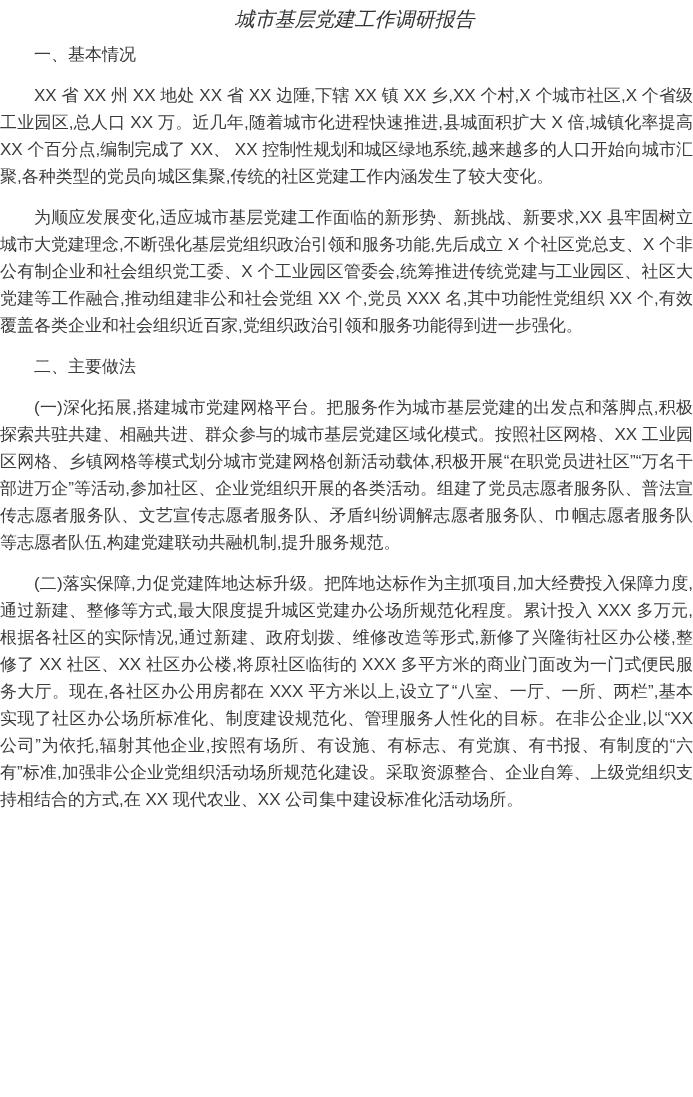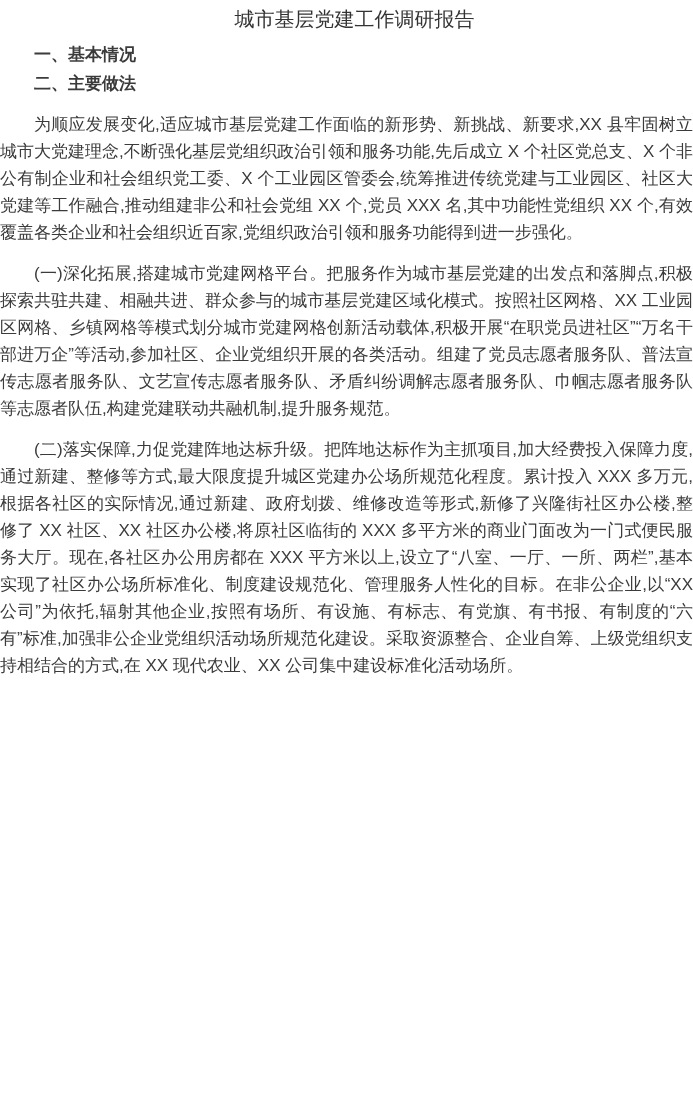--- a/index.html
+++ b/index.html
@@ -24,42 +24,43 @@
     text-align: justify;
   }
   .doc-title {
     font-size: 20px;
     font-weight: normal;
     line-height: 30px;
     margin: 0 0 7px 16px;
     text-align: center;
     text-indent: 0;
     color: #333333;
+    font-style: italic;
   }
   .para {
     margin: 14px 0;
     text-indent: 2em;
   }
   .para.heading {
     
     margin: 2px 0;
-    font-weight: bold;
   }
 </style>
 </head>
 <body>
 
 <div class="doc">
   <h1 class="doc-title">城市基层党建工作调研报告</h1>
 
 
   <p class="para heading">一、基本情况</p>
 
+  <p class="para">XX 省 XX 州 XX 地处 XX 省 XX 边陲,下辖 XX 镇 XX 乡,XX 个村,X 个城市社区,X 个省级工业园区,总人口 XX 万。近几年,随着城市化进程快速推进,县城面积扩大 X 倍,城镇化率提高 XX 个百分点,编制完成了 XX、 XX 控制性规划和城区绿地系统,越来越多的人口开始向城市汇聚,各种类型的党员向城区集聚,传统的社区党建工作内涵发生了较大变化。</p>
+
+  <p class="para">为顺应发展变化,适应城市基层党建工作面临的新形势、新挑战、新要求,XX 县牢固树立城市大党建理念,不断强化基层党组织政治引领和服务功能,先后成立 X 个社区党总支、X 个非公有制企业和社会组织党工委、X 个工业园区管委会,统筹推进传统党建与工业园区、社区大党建等工作融合,推动组建非公和社会党组 XX 个,党员 XXX 名,其中功能性党组织 XX 个,有效覆盖各类企业和社会组织近百家,党组织政治引领和服务功能得到进一步强化。</p>
 
   <p class="para heading">二、主要做法</p>
-
-  <p class="para">为顺应发展变化,适应城市基层党建工作面临的新形势、新挑战、新要求,XX 县牢固树立城市大党建理念,不断强化基层党组织政治引领和服务功能,先后成立 X 个社区党总支、X 个非公有制企业和社会组织党工委、X 个工业园区管委会,统筹推进传统党建与工业园区、社区大党建等工作融合,推动组建非公和社会党组 XX 个,党员 XXX 名,其中功能性党组织 XX 个,有效覆盖各类企业和社会组织近百家,党组织政治引领和服务功能得到进一步强化。</p>
 
   <p class="para">(一)深化拓展,搭建城市党建网格平台。把服务作为城市基层党建的出发点和落脚点,积极探索共驻共建、相融共进、群众参与的城市基层党建区域化模式。按照社区网格、XX 工业园区网格、乡镇网格等模式划分城市党建网格创新活动载体,积极开展“在职党员进社区”“万名干部进万企”等活动,参加社区、企业党组织开展的各类活动。组建了党员志愿者服务队、普法宣传志愿者服务队、文艺宣传志愿者服务队、矛盾纠纷调解志愿者服务队、巾帼志愿者服务队等志愿者队伍,构建党建联动共融机制,提升服务规范。</p>
 
   <p class="para">(二)落实保障,力促党建阵地达标升级。把阵地达标作为主抓项目,加大经费投入保障力度,通过新建、整修等方式,最大限度提升城区党建办公场所规范化程度。累计投入 XXX 多万元,根据各社区的实际情况,通过新建、政府划拨、维修改造等形式,新修了兴隆街社区办公楼,整修了 XX 社区、XX 社区办公楼,将原社区临街的 XXX 多平方米的商业门面改为一门式便民服务大厅。现在,各社区办公用房都在 XXX 平方米以上,设立了“八室、一厅、一所、两栏”,基本实现了社区办公场所标准化、制度建设规范化、管理服务人性化的目标。在非公企业,以“XX 公司”为依托,辐射其他企业,按照有场所、有设施、有标志、有党旗、有书报、有制度的“六有”标准,加强非公企业党组织活动场所规范化建设。采取资源整合、企业自筹、上级党组织支持相结合的方式,在 XX 现代农业、XX 公司集中建设标准化活动场所。</p>
 
 </div>
 
 </body></html>

